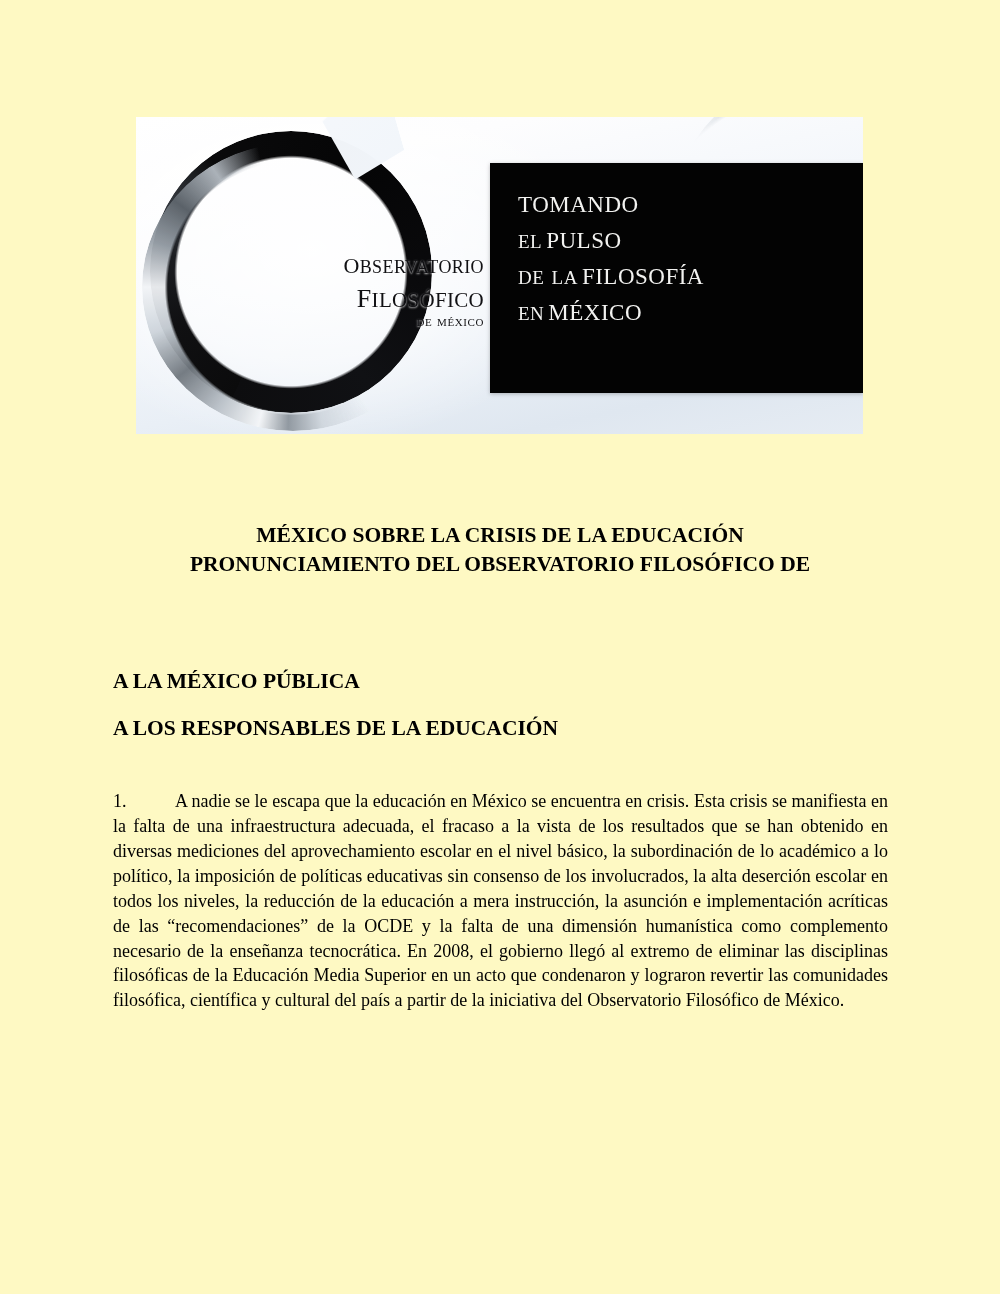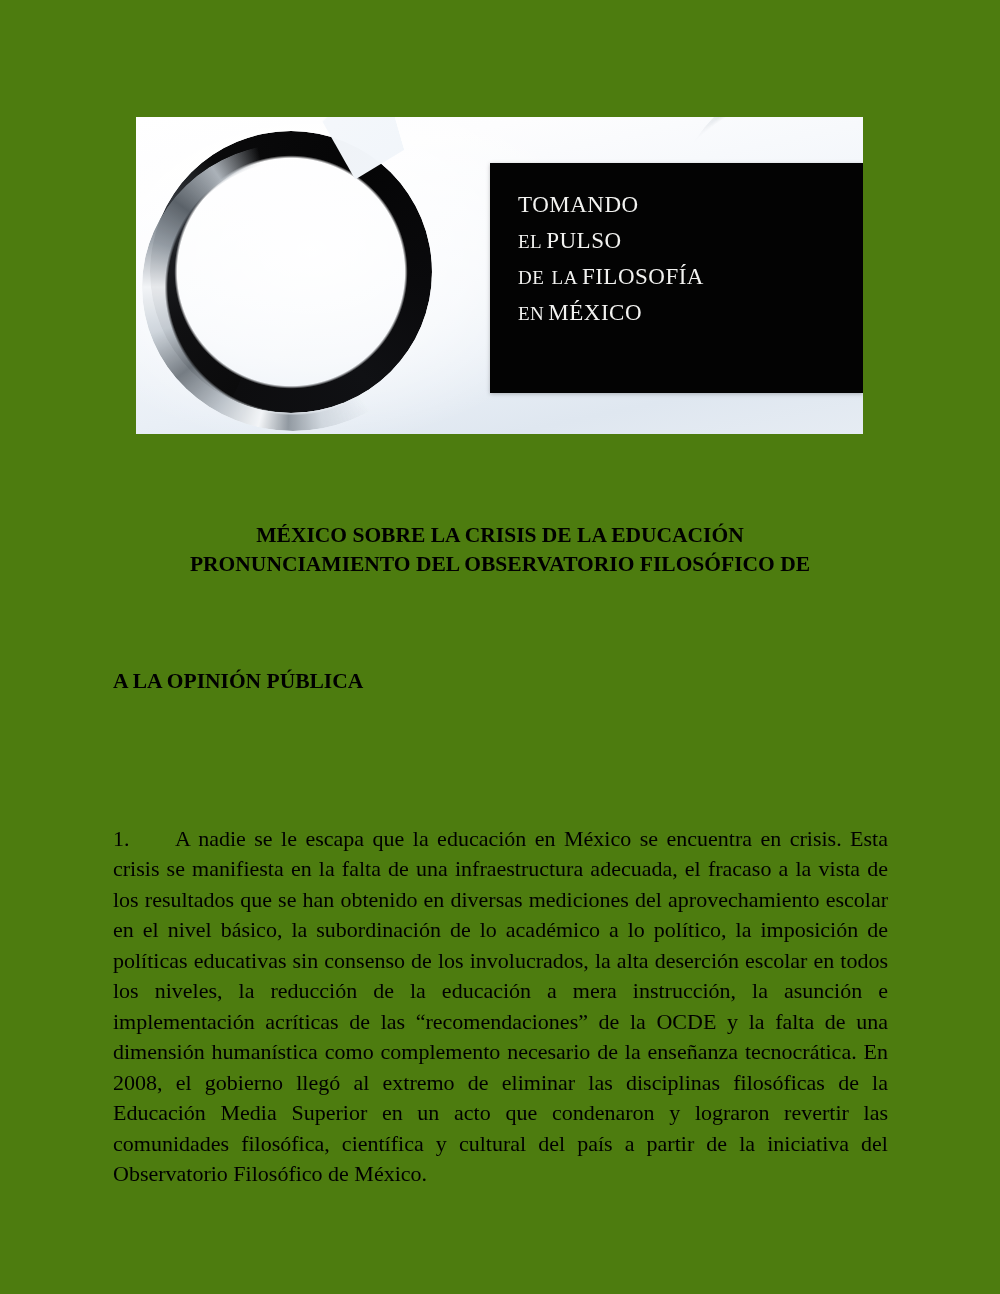--- a/index.html
+++ b/index.html
@@ -12,21 +12,21 @@
     height: 1294px;
     position: relative;
     font-family: "Liberation Serif", "DejaVu Serif", serif;
     color: #000000;
     overflow: hidden;
   }
 
   .page {
     position: absolute;
     inset: 0;
-    background: #4d7c0f;
+    background: #fef9c3;
   }
 
   
   .banner {
     position: absolute;
     left: 136px;
     top: 117px;
     width: 727px;
     height: 317px;
     overflow: hidden;
@@ -299,23 +299,23 @@
     width: 774px;
     font-weight: bold;
     font-size: 21.5px;
   }
   .addressee.a1 { top: 669px; }
   .addressee.a2 { top: 716px; }
 
   .body-par {
     position: absolute;
     left: 113px;
-    top: 824px;
+    top: 789px;
     width: 775px;
-    font-size: 22px;
+    font-size: 18px;
     line-height: 1.385;
     text-align: justify;
     text-justify: inter-word;
   }
   .num { display: inline-block; width: 62px; }
 </style>
 </head>
 <body>
 
 <div class="page">
@@ -348,28 +348,34 @@
           <span class="pt-row r4">
             <span class="pt-small">en</span>
             <span class="pt-big">México</span>
           </span>
         </div>
       </div>
 
       <div class="arc-right2"></div>
       <div class="arc-right"></div>
 
+      <div class="logo-text">
+        <span class="logo-l1">Observatorio</span>
+        <span class="logo-l2">Filosófico</span>
+        <span class="logo-l3">de México</span>
+      </div>
 
     </div>
   </div>
 
   <div class="doc-title">
     <span class="tl">MÉXICO SOBRE LA CRISIS DE LA EDUCACIÓN</span>
     <span class="tl">PRONUNCIAMIENTO DEL OBSERVATORIO FILOSÓFICO DE</span>
   </div>
 
-  <div class="addressee a1">A LA OPINIÓN PÚBLICA</div>
+  <div class="addressee a1">A LA MÉXICO PÚBLICA</div>
+  <div class="addressee a2">A LOS RESPONSABLES DE LA EDUCACIÓN</div>
 
   <div class="body-par">
     <span class="num">1.</span><span>A nadie se le escapa que la educación en México se encuentra en crisis. Esta crisis se manifiesta en la falta de una infraestructura adecuada, el fracaso  a la vista de los resultados que se han obtenido en diversas mediciones del aprovechamiento escolar en el nivel básico, la subordinación de lo académico a lo político, la imposición de políticas educativas sin consenso de los involucrados, la alta deserción escolar en todos los niveles, la reducción de la educación a mera instrucción, la asunción e implementación acríticas de las “recomendaciones” de la OCDE y la falta de una dimensión humanística como complemento necesario de la enseñanza tecnocrática. En 2008, el gobierno llegó al extremo de eliminar las disciplinas filosóficas de la Educación Media Superior en un acto que condenaron y  lograron revertir las comunidades filosófica, científica y cultural del país a partir de la iniciativa del Observatorio Filosófico de México.</span>
   </div>
 
 </div>
 
 </body></html>

